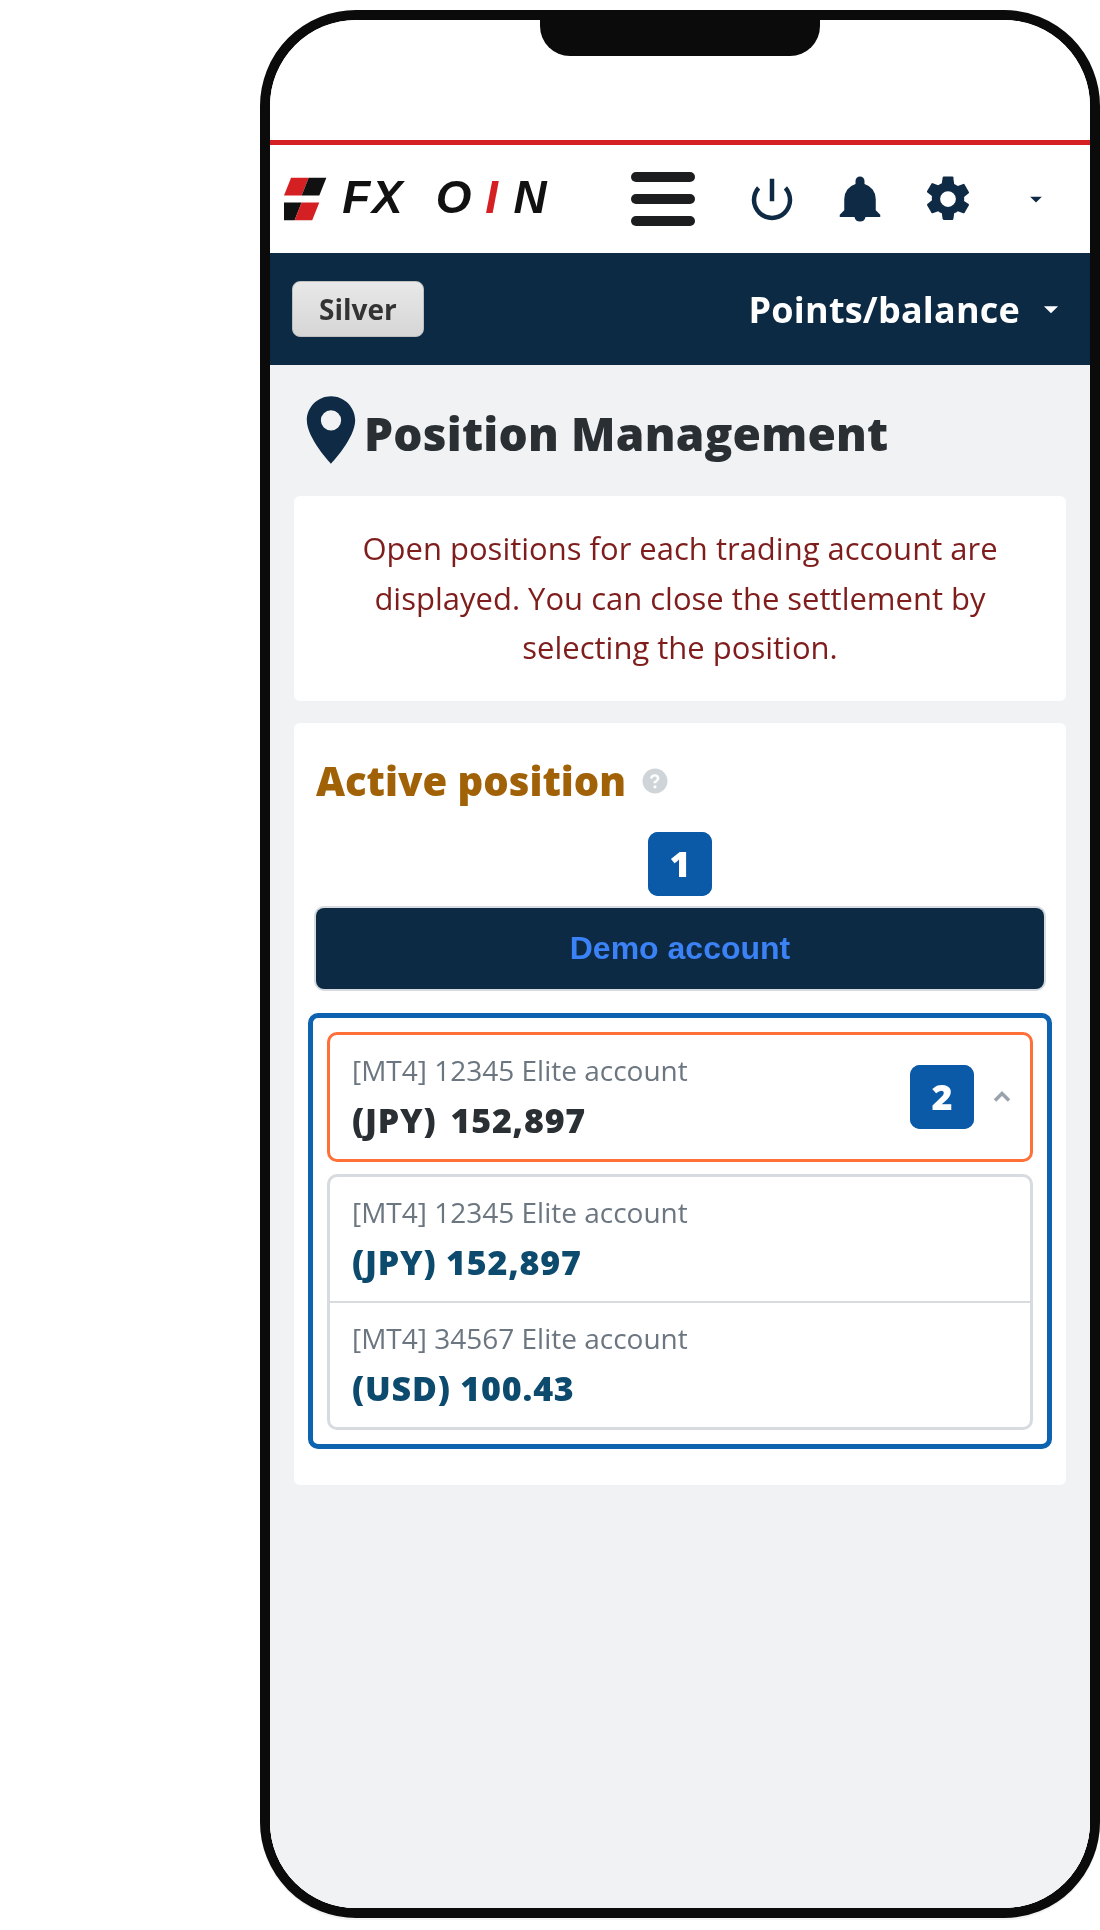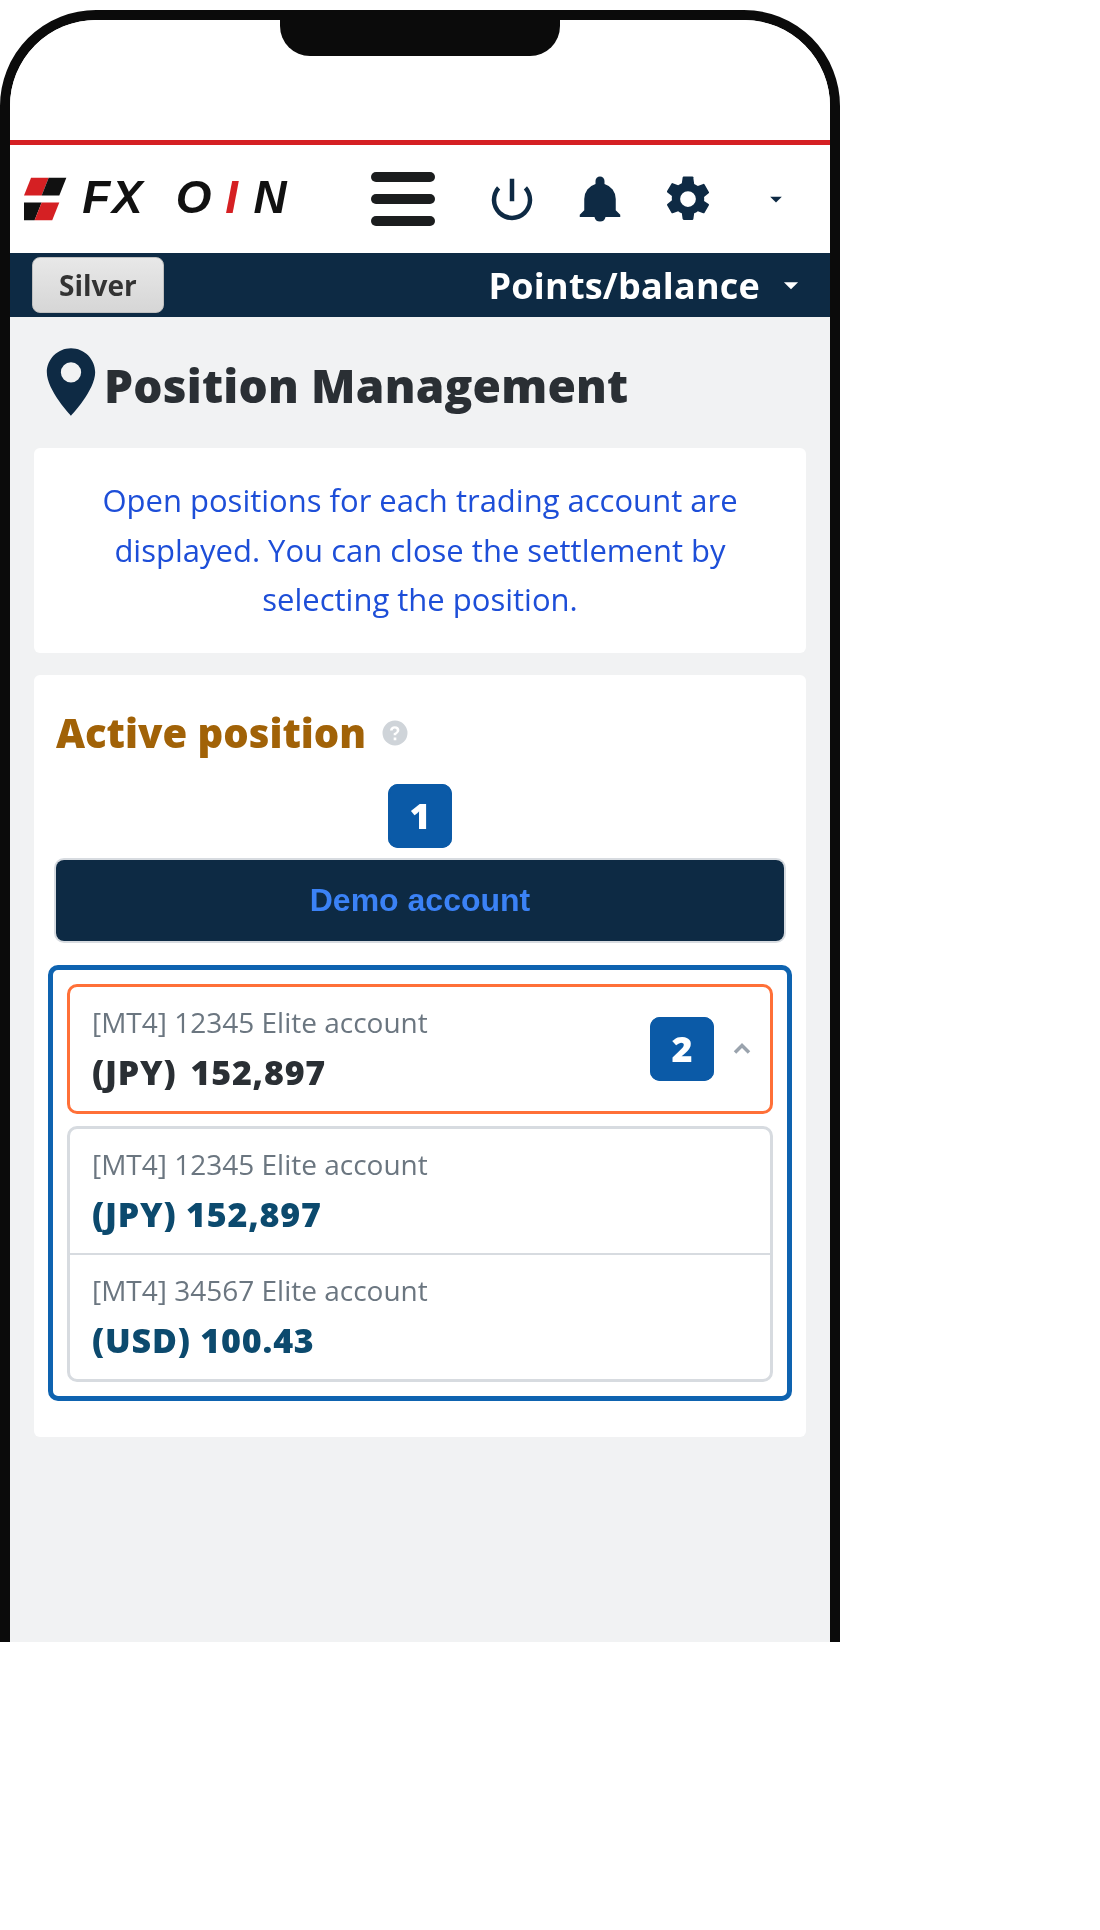--- a/index.html
+++ b/index.html
@@ -17,22 +17,22 @@
   }
   *{box-sizing:border-box;}
   html,body{margin:0;padding:0;}
   body{
     font-family:"Open Sans","Segoe UI",system-ui,Arial,sans-serif;
     background:#ffffff;
     color:var(--ink);
     -webkit-font-smoothing:antialiased;
   }
   .stage{
-    width:1100px;height:1642px;
-    display:flex;align-items:flex-start;justify-content:flex-start;
+    width:1100px;height:1930px;
+    display:flex;align-items:flex-start;justify-content:flex-end;
     padding-top:10px;
   }
   .phone{
     width:840px;height:1908px;
     border:10px solid #0b0b0b;
     border-radius:96px;
     background:#ffffff;
     position:relative;
     overflow:hidden;
     box-shadow:0 2px 0 rgba(0,0,0,.05);
@@ -65,21 +65,21 @@
   .hamburger span{display:block;height:10px;background:#1b1d1e;border-radius:8px;}
   .appbar-right{display:flex;align-items:center;gap:28px;color:var(--navy);}
   .iconbtn{display:inline-flex;align-items:center;justify-content:center;width:60px;height:60px;}
   .iconbtn svg{width:54px;height:54px;fill:var(--navy);}
   .caret-sm svg{width:28px;height:28px;}
 
   
   .statusbar{
     background:var(--navy2);color:#fff;
     display:flex;align-items:center;justify-content:space-between;
-    padding:4px 22px;
+    padding:28px 22px;
   }
   .pill{
     background:linear-gradient(#e8e8e8,#d6d6d6);
     color:#333;border:1px solid #bfbfbf;border-radius:8px;
     padding:8px 26px;font-weight:700;font-size:28px;
   }
   .points{display:flex;align-items:center;gap:14px;font-size:36px;font-weight:700;letter-spacing:.2px;}
   .points svg{width:34px;height:34px;fill:#fff;}
 
   
@@ -87,21 +87,21 @@
     background:var(--page);
     flex:1;min-height:0;overflow:hidden;
     padding:24px 24px 0 24px;
     display:flex;flex-direction:column;gap:22px;
   }
   .page-title{display:flex;align-items:center;gap:4px;padding:6px 8px 4px 8px;}
   .pin svg{width:58px;height:70px;fill:var(--navy);}
   .page-title h1{margin:0;font-size:46px;font-weight:800;color:#2a2f34;letter-spacing:.2px;}
 
   .card{background:var(--card);border-radius:6px;padding:28px 36px;}
-  .intro{color:#1d4ed8;font-size:31px;line-height:1.6;text-align:center;}
+  .intro{color:#7f1d1d;font-size:31px;line-height:1.6;text-align:center;}
 
   .active{padding:28px 20px 28px 20px;}
   .active h2{margin:2px;font-size:40px;font-weight:800;color:#a16207;display:flex;align-items:center;gap:14px;}
   .help svg{width:30px;height:30px;fill:#cfd4d9;}
 
   .step-badge{
     width:64px;height:64px;border-radius:10px;display:inline-flex;align-items:center;justify-content:center;
     background:#0b5aa7;color:#fff;font-weight:800;font-size:36px;
     box-shadow:0 0 0 2px #0b5aa7 inset;
   }

